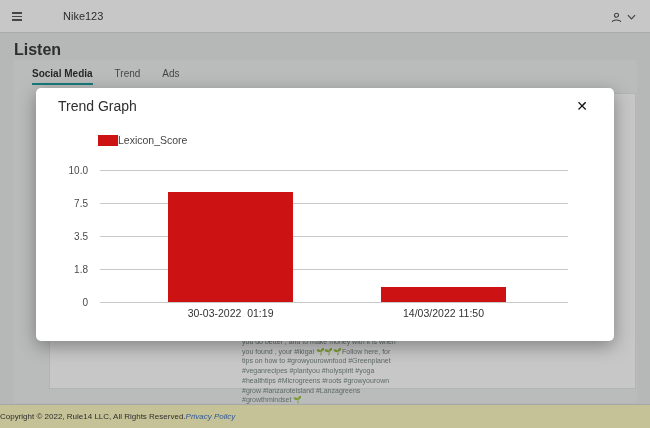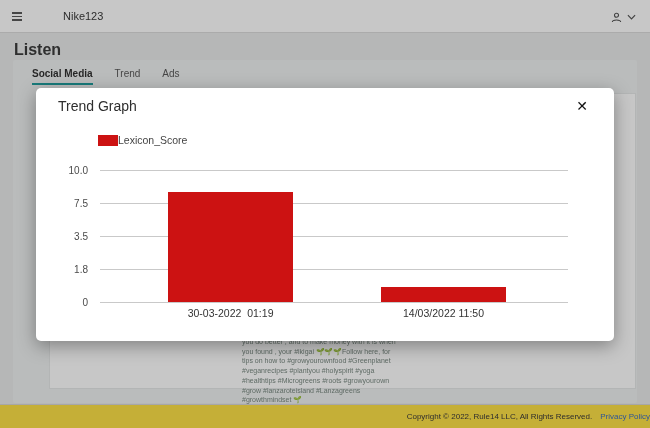--- a/index.html
+++ b/index.html
@@ -18,23 +18,23 @@
   .page-title{position:absolute;left:14px;top:41px;font-size:16px;font-weight:600;color:#3c3c3c;}
   .card{position:absolute;left:13px;top:60px;width:624px;height:343px;background:#eff1f1;border-radius:2px;}
   .tabs{position:absolute;left:19px;top:8px;display:flex;gap:22px;}
   .tab{font-size:10px;color:#5a5a5a;padding-bottom:6px;position:relative;cursor:pointer;}
   .tab.active{color:#333;font-weight:600;}
   .tab.active .underline{position:absolute;left:0;bottom:0;width:100%;height:2px;background:#1f9d9d;}
   .panel{position:absolute;left:36px;right:1px;top:33px;bottom:14px;background:#ffffff;border:1px solid #e6e8e8;}
   .post-text{position:absolute;left:192px;top:243px;width:159px;font-size:7px;line-height:9.7px;color:#7a8a82;}
 
   
-  .footer{position:absolute;left:0;bottom:0;width:650px;height:24px;background:#fde047;border-top:1px solid #d6d6d6;
-          display:flex;align-items:center;justify-content:flex-end;font-size:8px;color:#3a3a3a;}
-  .footer a{color:#3d6fc0;text-decoration:none;margin-left:8px;cursor:pointer;}
+  .footer{position:absolute;left:0;bottom:0;width:650px;height:24px;background:#fef9c3;border-top:1px solid #d6d6d6;
+          display:flex;align-items:center;justify-content:flex-start;font-size:8px;color:#3a3a3a;}
+  .footer a{color:#3d6fc0;text-decoration:none;margin-left:0;cursor:pointer;font-style:italic;}
 
   
   .overlay{position:absolute;inset:0;background:rgba(0,0,0,0.22);z-index:10;}
 
   
   .modal{position:absolute;left:36px;top:88px;width:578px;height:253px;background:#ffffff;border-radius:5px;
          box-shadow:0 5px 18px rgba(0,0,0,0.35);z-index:20;}
   .modal-title{position:absolute;left:22px;top:10px;font-size:14px;color:#2e2e2e;}
   .close-btn{position:absolute;right:22px;top:8px;width:20px;height:20px;display:flex;align-items:center;justify-content:center;
              font-size:14px;color:#111;cursor:pointer;line-height:1;}

